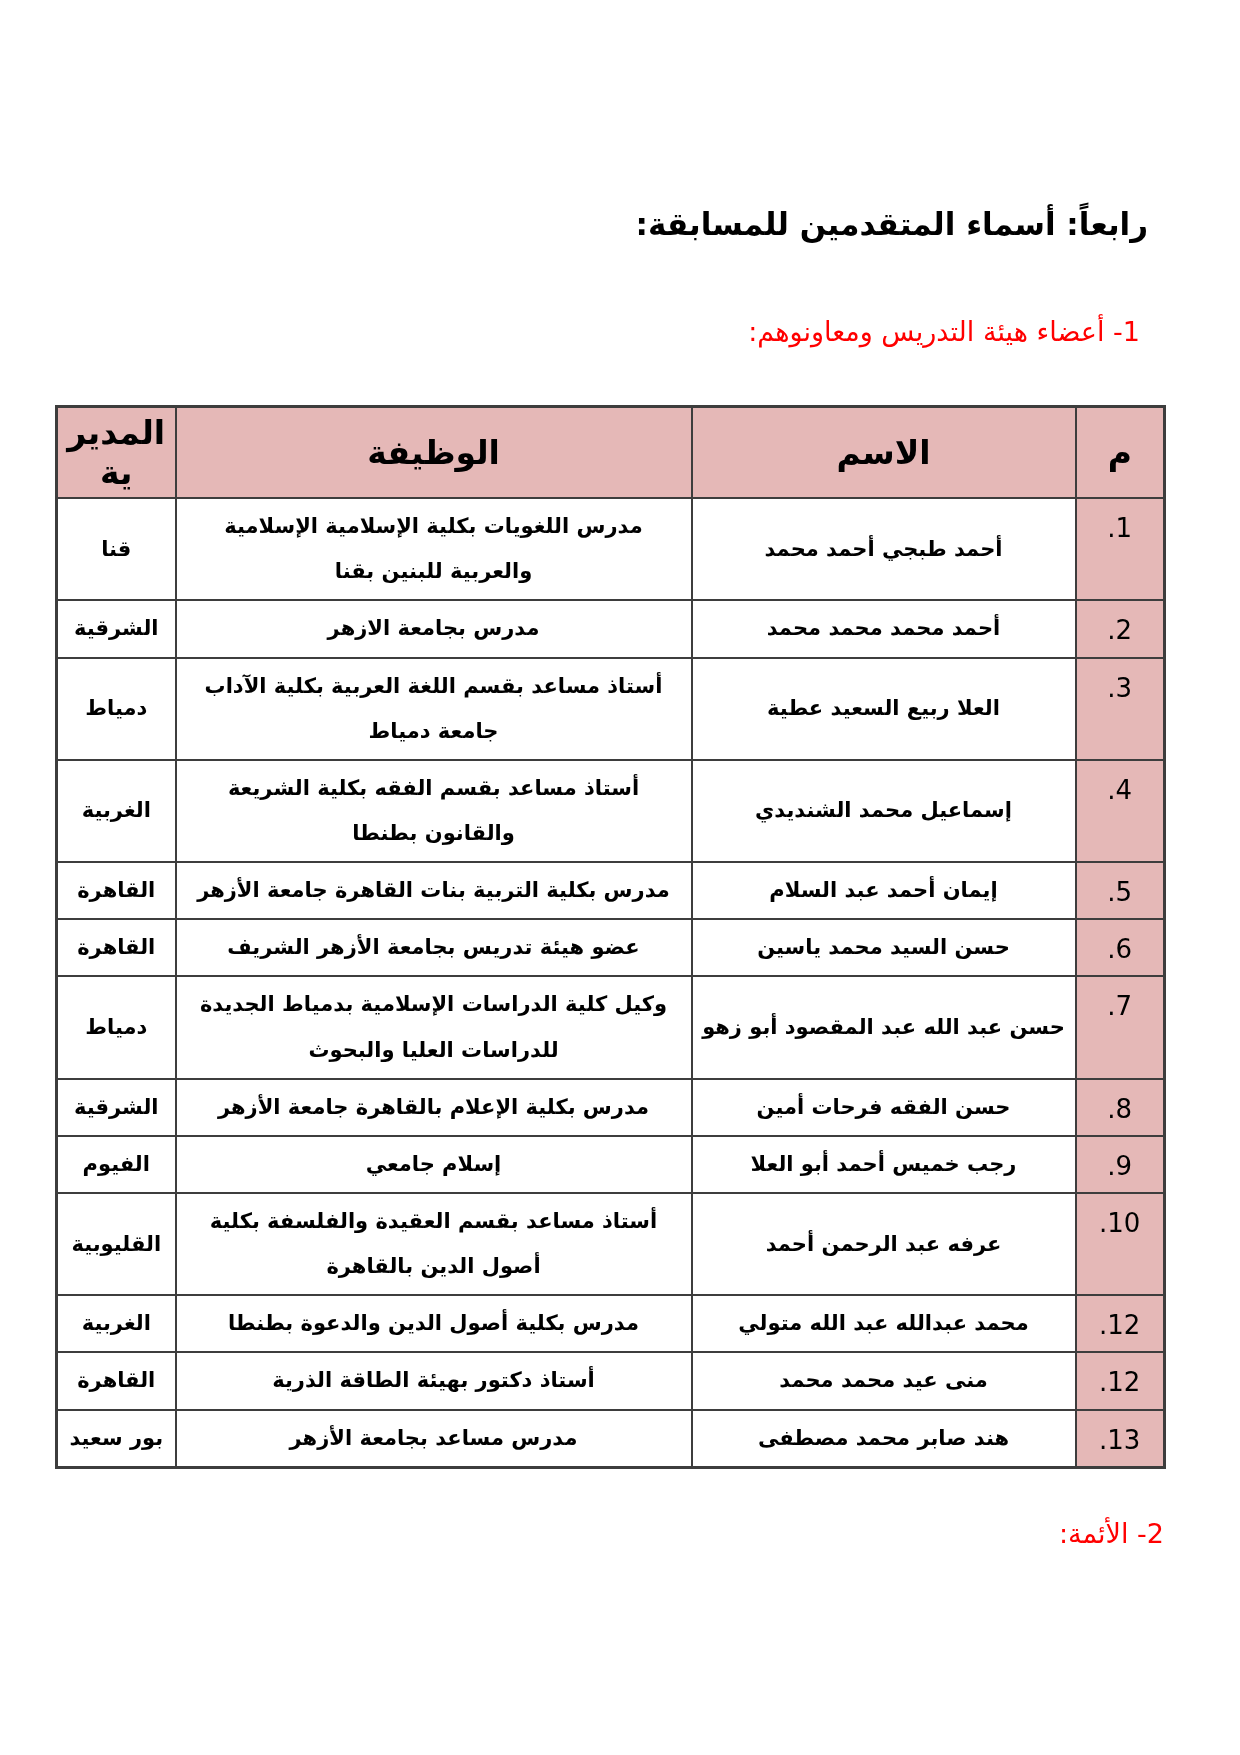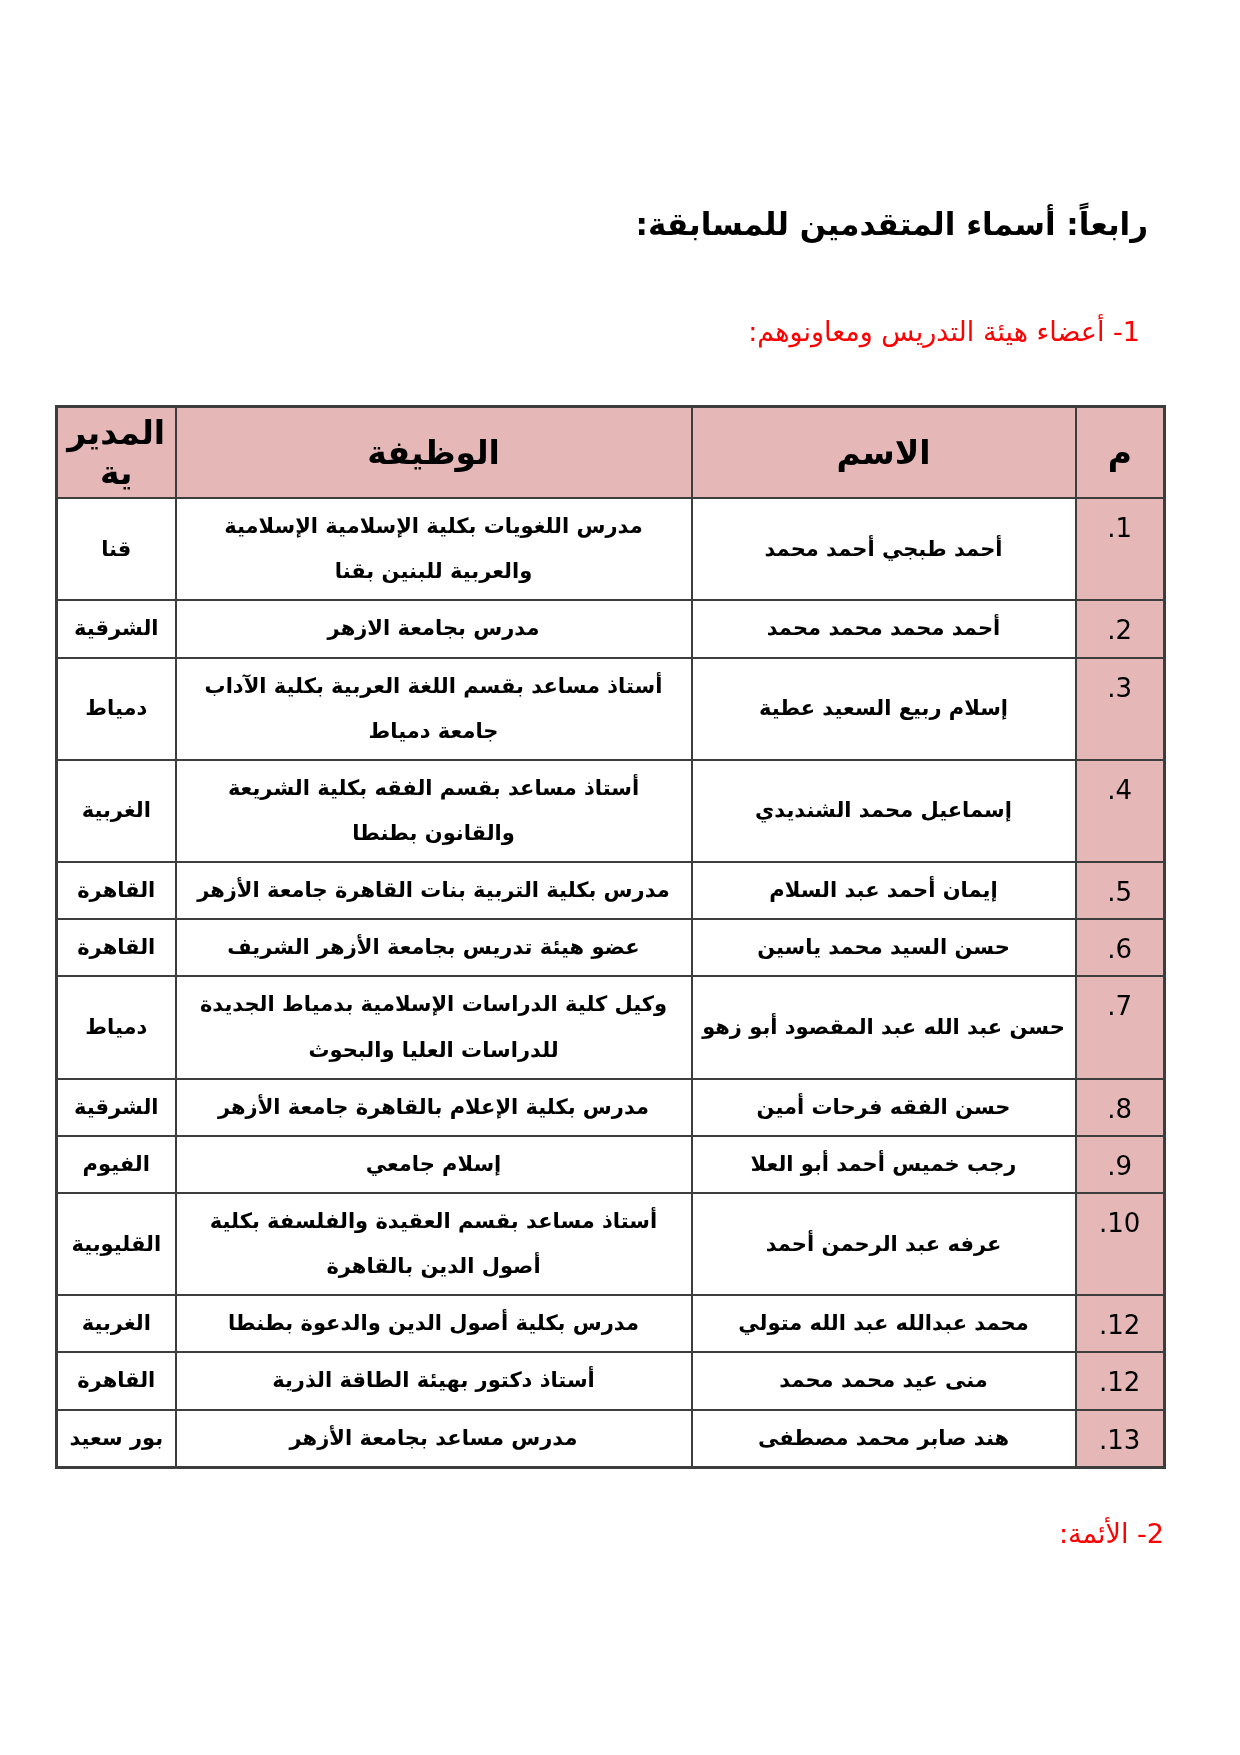--- a/index.html
+++ b/index.html
@@ -113,21 +113,21 @@
           <td class="cell-directorate">قنا</td>
         </tr>
         <tr>
           <td class="cell-no">2.</td>
           <td class="cell-name">أحمد محمد محمد محمد</td>
           <td class="cell-job">مدرس بجامعة الازهر</td>
           <td class="cell-directorate">الشرقية</td>
         </tr>
         <tr>
           <td class="cell-no">3.</td>
-          <td class="cell-name">إسلام ربيع السعيد عطية</td>
+          <td class="cell-name">العلا ربيع السعيد عطية</td>
           <td class="cell-job">أستاذ مساعد بقسم اللغة العربية بكلية الآداب جامعة دمياط</td>
           <td class="cell-directorate">دمياط</td>
         </tr>
         <tr>
           <td class="cell-no">4.</td>
           <td class="cell-name">إسماعيل محمد الشنديدي</td>
           <td class="cell-job">أستاذ مساعد بقسم الفقه بكلية الشريعة والقانون بطنطا</td>
           <td class="cell-directorate">الغربية</td>
         </tr>
         <tr>

